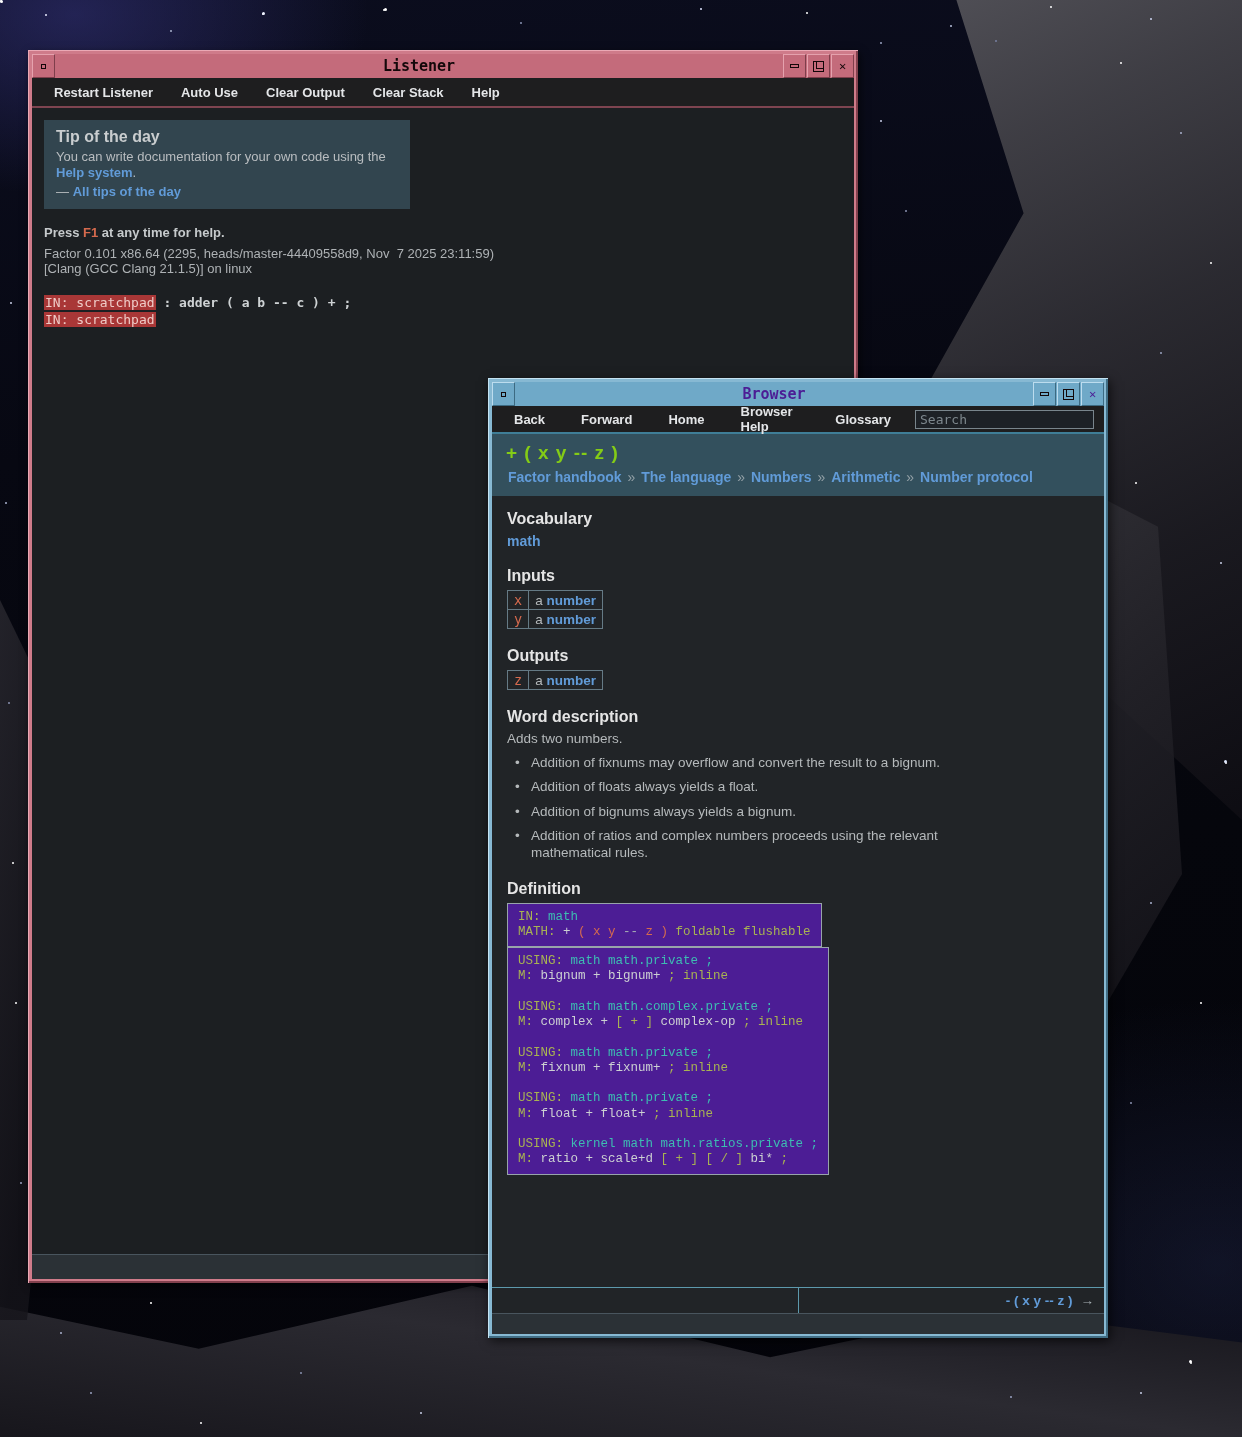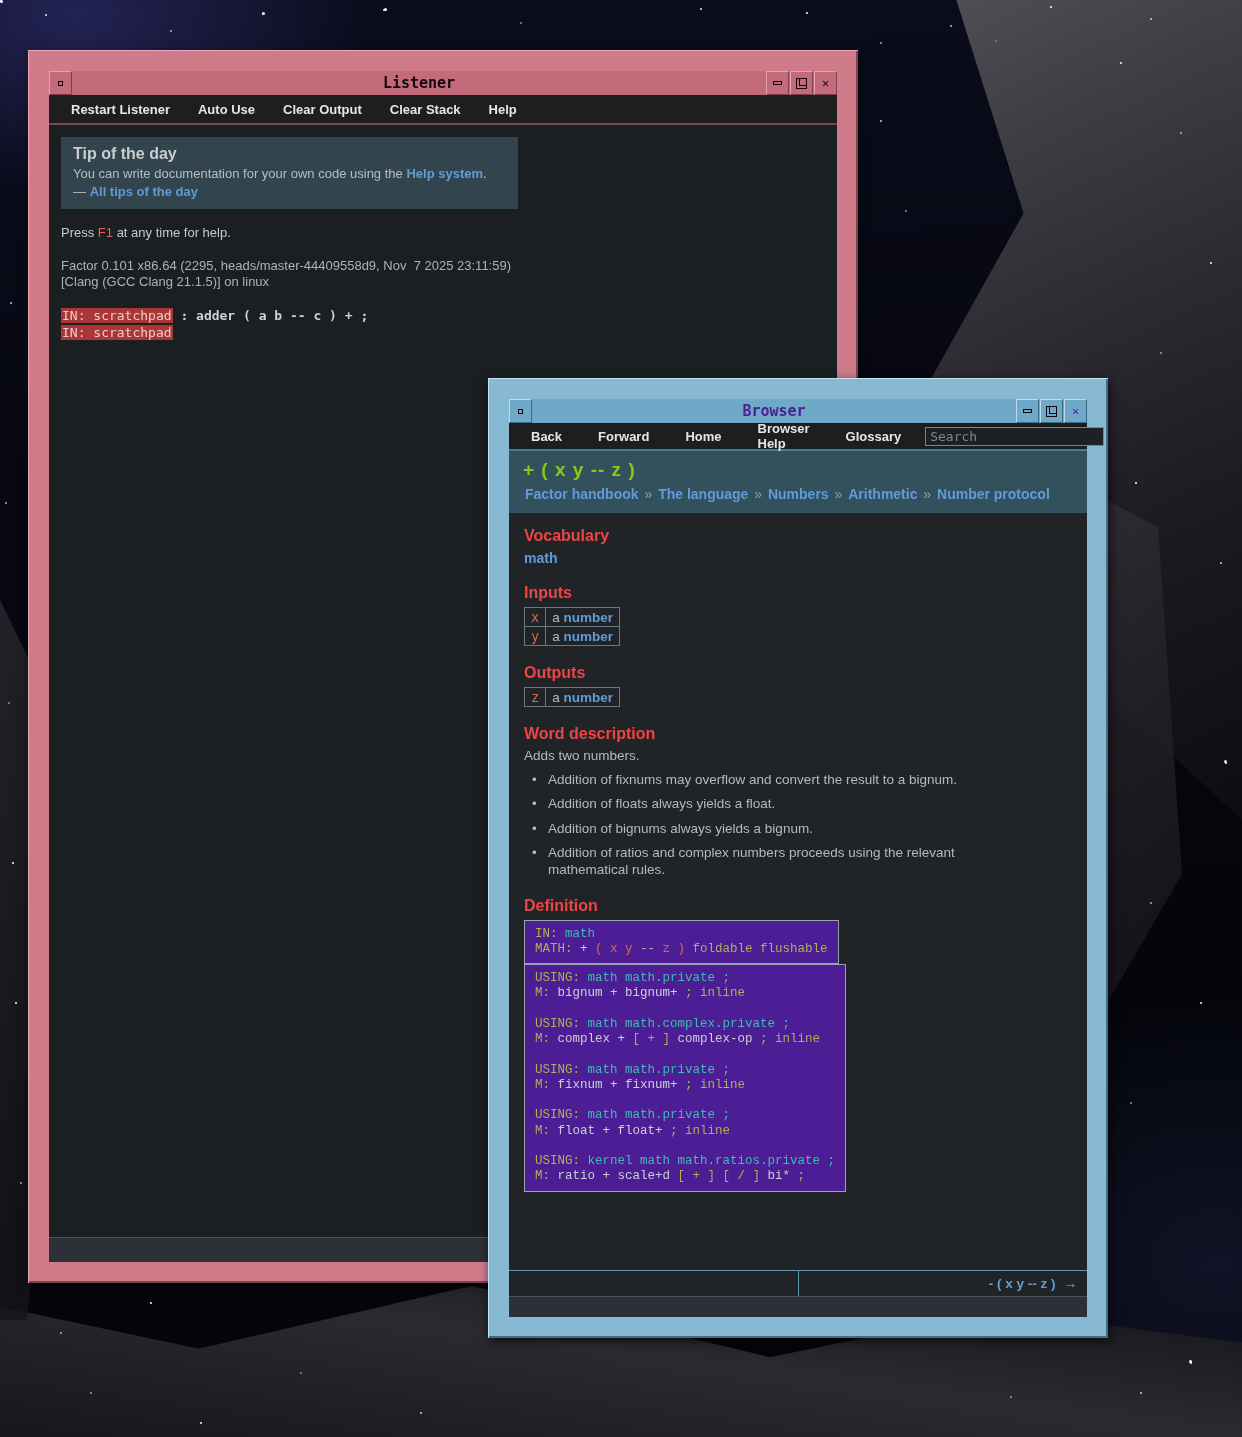--- a/index.html
+++ b/index.html
@@ -52,21 +52,21 @@
     clip-path:polygon(0 38%, 16% 58%, 38% 28%, 62% 62%, 80% 40%, 100% 55%, 100% 100%, 0 100%);
   }
   .bg-ship-left {
     position:absolute; left:0; top:600px; width:60px; height:720px;
     background:linear-gradient(100deg,#2a2930 0%,#15141a 70%);
     clip-path:polygon(0 0, 70% 12%, 100% 55%, 45% 100%, 0 100%);
     opacity:.8;
   }
 
   
-  .window { position:absolute; padding:21px; }
+  .window { position:absolute; padding:4px; }
   .window.pinkish { background:#cf7b8a;
     box-shadow:inset 1px 1px 0 #eaa9b5, inset -2px -2px 0 #83414e, 2px 3px 8px rgba(0,0,0,.6); }
   .window.bluish { background:#87b9d3;
     box-shadow:inset 1px 1px 0 #c4e3f2, inset -2px -2px 0 #416e85, 2px 3px 10px rgba(0,0,0,.65); }
   .win-inner { height:100%; display:flex; flex-direction:column; background:#1d2023; }
 
   .titlebar { height:24px; display:flex; align-items:stretch; gap:1px;
     font-family:"DejaVu Sans Mono", monospace; font-weight:bold; font-size:15px; color:#14080a; }
   .pink-tb { background:#c46b7b; }
   .blue-tb { background:#6fa9c8; color:#4c1d95; }
@@ -87,25 +87,25 @@
   .menu-item { padding:4px 12px; cursor:pointer; }
 
   .statusbar { background:#2b3136; border-top:1px solid #49555e; }
 
   .link { color:#619bd8; font-weight:bold; cursor:pointer; text-decoration:none; }
 
   
   .listener { left:28px; top:50px; width:830px; height:1233px; z-index:2; }
   .listener-content { flex:1; background:#1c1f22; padding:12px; overflow:hidden;
     font-size:13px; color:#b3b7b9; cursor:text; }
-  .tip-box { width:457px; background:#32454f; padding:8px 12px 10px 12px; margin-bottom:16px; }
+  .tip-box { width:366px; background:#32454f; padding:8px 12px 10px 12px; margin-bottom:16px; }
   .tip-heading { font-size:16px; font-weight:bold; color:#c9cdcf; margin-bottom:3px; }
   .tip-body { color:#b9bdc0; line-height:1.25; }
   .tip-links { margin-top:2px; color:#b9bdc0; }
-  .press-line { font-weight:normal; color:#c6cacc; margin-bottom:18px; }
+  .press-line { font-weight:bold; color:#c6cacc; margin-bottom:6px; }
   .key-f1 { color:#d56a4e; }
   .version-line { white-space:pre-wrap; color:#aeb2b5; line-height:1.22; }
   .prompt-block { margin-top:18px; font-family:"DejaVu Sans Mono", monospace; font-size:13px; line-height:1.2; }
   .prompt-line { white-space:pre; margin-bottom:1px; }
   .in-chip { background:#a93737; color:#efcbc7; padding:0 1px; }
   .code-rest { color:#ced2d4; font-weight:bold; }
   .listener-status { height:25px; }
 
   
   .browser { left:488px; top:378px; width:620px; height:960px; z-index:3; }
@@ -113,21 +113,21 @@
     border:1px solid #79858c; color:#c4c8ca; font-family:"DejaVu Sans Mono", monospace;
     font-size:13px; font-weight:normal; padding:0 4px; outline:none; }
   .search-box::placeholder { color:#7d878d; }
   .browser-header { background:#33505d; padding:8px 14px 10px 14px; }
   .word-title { font-size:19px; font-weight:bold; color:#84cc16; letter-spacing:1px; margin-bottom:4px; }
   .crumbs { font-size:14px; font-weight:bold; color:#9aa6ab; line-height:1.3; }
   .crumbs .link { margin:0 2px; }
   .crumb-sep { color:#93a0a6; font-weight:normal; }
   .browser-content { flex:1; background:#212427; padding:12px 15px; overflow:hidden;
     font-size:13.5px; color:#b5b9bb; }
-  .section-h { font-size:16px; font-weight:bold; color:#ef4444; margin:18px 0 5px 0; }
+  .section-h { font-size:16px; font-weight:bold; color:#e5e5e5; margin:18px 0 5px 0; }
   .section-h.first { margin-top:2px; }
   .vocab-link { font-size:14px; }
   .io-table { border-collapse:collapse; margin-top:2px; }
   .io-table td { border:1px solid #657a85; padding:1px 6px; font-size:13.5px; }
   .io-var { font-family:"DejaVu Sans Mono", monospace; color:#d56a4e; font-size:12.5px; }
   .io-desc { color:#b5b9bb; }
   .bullets { margin:8px 0 0 8px; list-style:none; }
   .bullets li { padding-left:16px; position:relative; margin-bottom:7px; line-height:1.28; width:450px; }
   .bullets li::before { content:"•"; position:absolute; left:0; color:#b5b9bb; }
   .code-box { display:inline-block; background:#4c1d95; border:1px solid #98a4aa;

